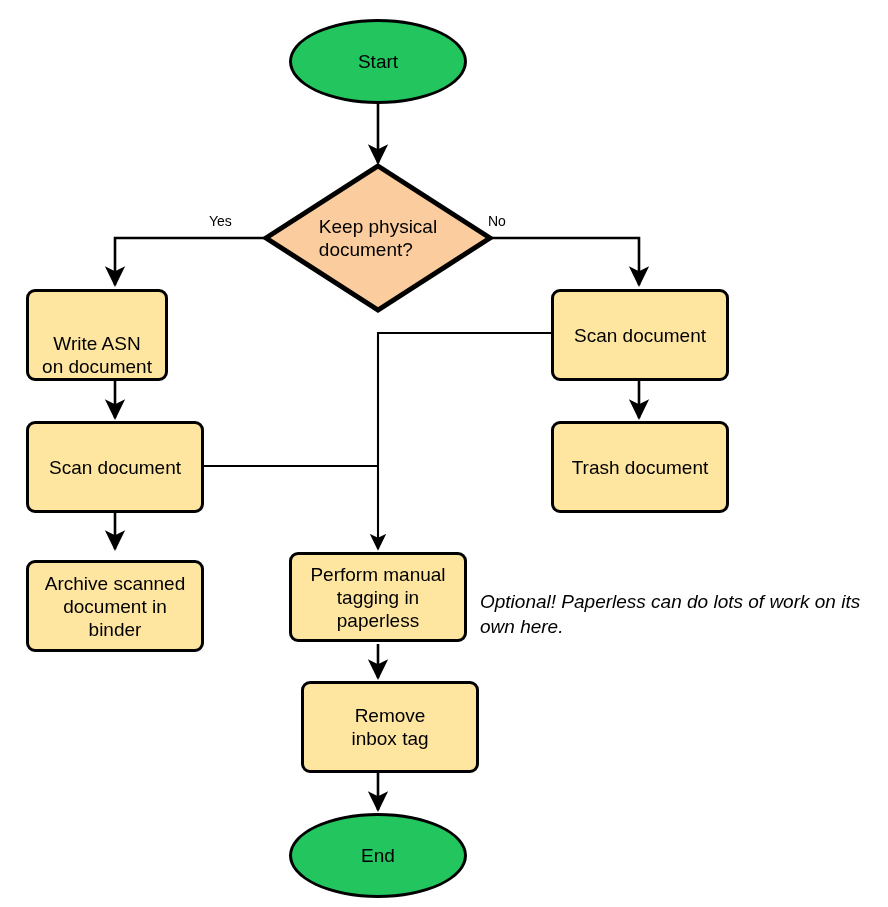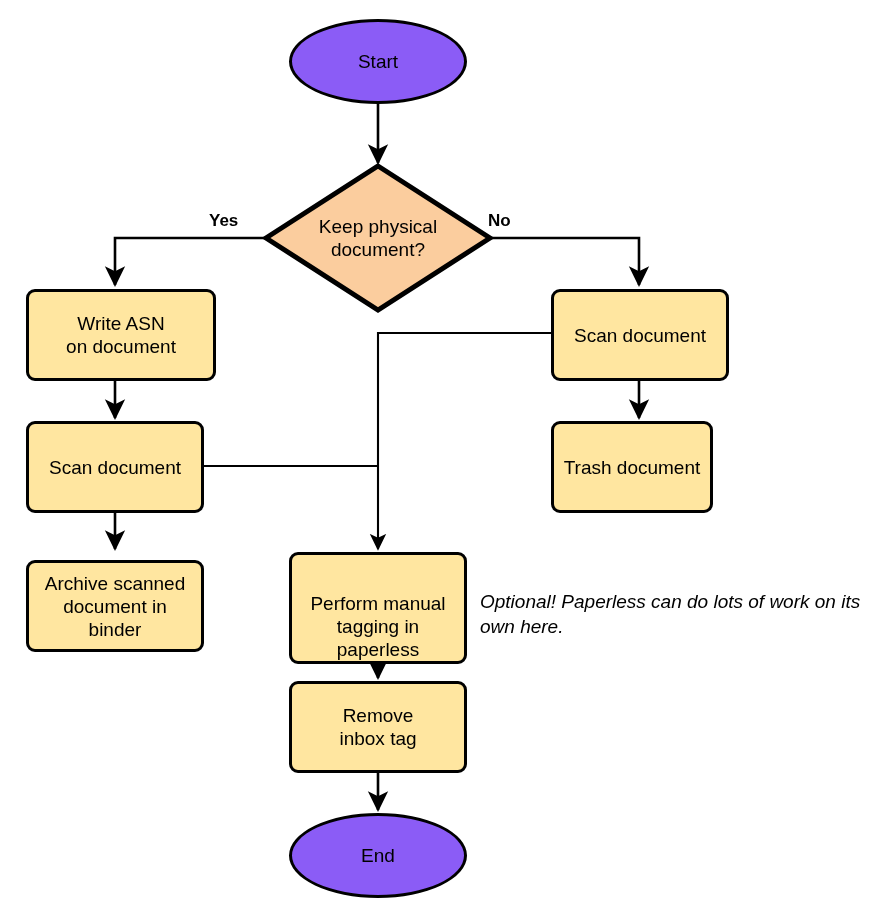--- a/index.html
+++ b/index.html
@@ -34,54 +34,53 @@
     justify-content: center;
     text-align: center;
     color: #000000;
     font-size: 19px;
     line-height: 23px;
     white-space: pre-line;
   }
   .node-terminator {
     border: 3px solid #000000;
     border-radius: 50%;
-    background: #8b5cf6;
+    background: #22c55e;
   }
   .node-process {
     border: 3px solid #000000;
     border-radius: 9px;
     background: #ffe6a0;
   }
   .node-decision {
     background: transparent;
     border: none;
   }
   .node-decision .decision-label {
     position: relative;
     z-index: 2;
     font-size: 19px;
     line-height: 23px;
-    text-align: center;
+    text-align: left;
     white-space: pre-line;
   }
   .decision-shape {
     position: absolute;
     left: 0;
     top: 0;
     width: 100%;
     height: 100%;
     z-index: 1;
   }
   .edge-label {
     position: absolute;
-    font-size: 17px;
+    font-size: 14px;
     line-height: 20px;
     color: #000000;
     white-space: nowrap;
-    font-weight: bold;
   }
   .annotation {
     position: absolute;
     font-style: italic;
     font-size: 19px;
     line-height: 25px;
     color: #000000;
     width: 410px;
   }
 </style>
@@ -126,50 +125,50 @@
     <svg class="decision-shape" viewBox="0 0 230 150" preserveAspectRatio="none">
       <polygon points="115,3 227,75 115,147 3,75" fill="#fbcd9e" stroke="#000000" stroke-width="5" stroke-linejoin="miter"></polygon>
     </svg>
     <span class="decision-label">Keep physical
 document?</span>
   </div>
 
   <div class="edge-label" style="left:209px; top:211px;">Yes</div>
   <div class="edge-label" style="left:488px; top:211px;">No</div>
 
-  <div class="node node-process" style="left:26px; top:289px; width:190px; height:92px;">
+  <div class="node node-process" style="left:26px; top:289px; width:142px; height:92px;align-items:flex-end;">
     <span>Write ASN
 on document</span>
   </div>
 
   <div class="node node-process" style="left:26px; top:421px; width:178px; height:92px;">
     <span>Scan document</span>
   </div>
 
   <div class="node node-process" style="left:26px; top:552px; width:178px; height:92px;margin-top:8px;">
     <span>Archive scanned
 document in
 binder</span>
   </div>
 
   <div class="node node-process" style="left:551px; top:289px; width:178px; height:92px;">
     <span>Scan document</span>
   </div>
 
-  <div class="node node-process" style="left:551px; top:421px; width:162px; height:92px;">
+  <div class="node node-process" style="left:551px; top:421px; width:178px; height:92px;">
     <span>Trash document</span>
   </div>
 
-  <div class="node node-process" style="left:289px; top:552px; width:178px; height:112px;align-items:flex-end;">
+  <div class="node node-process" style="left:289px; top:552px; width:178px; height:90px;">
     <span>Perform manual
 tagging in
 paperless</span>
   </div>
 
-  <div class="node node-process" style="left:289px; top:681px; width:178px; height:92px;">
+  <div class="node node-process" style="left:301px; top:681px; width:178px; height:92px;">
     <span>Remove
 inbox tag</span>
   </div>
 
   <div class="node node-terminator" style="left:289px; top:813px; width:178px; height:85px;text-align:center;">
     <span>End</span>
   </div>
 
   <div class="annotation" style="left:480px; top:589px;">Optional! Paperless can do lots of work on its own here.</div>
 

